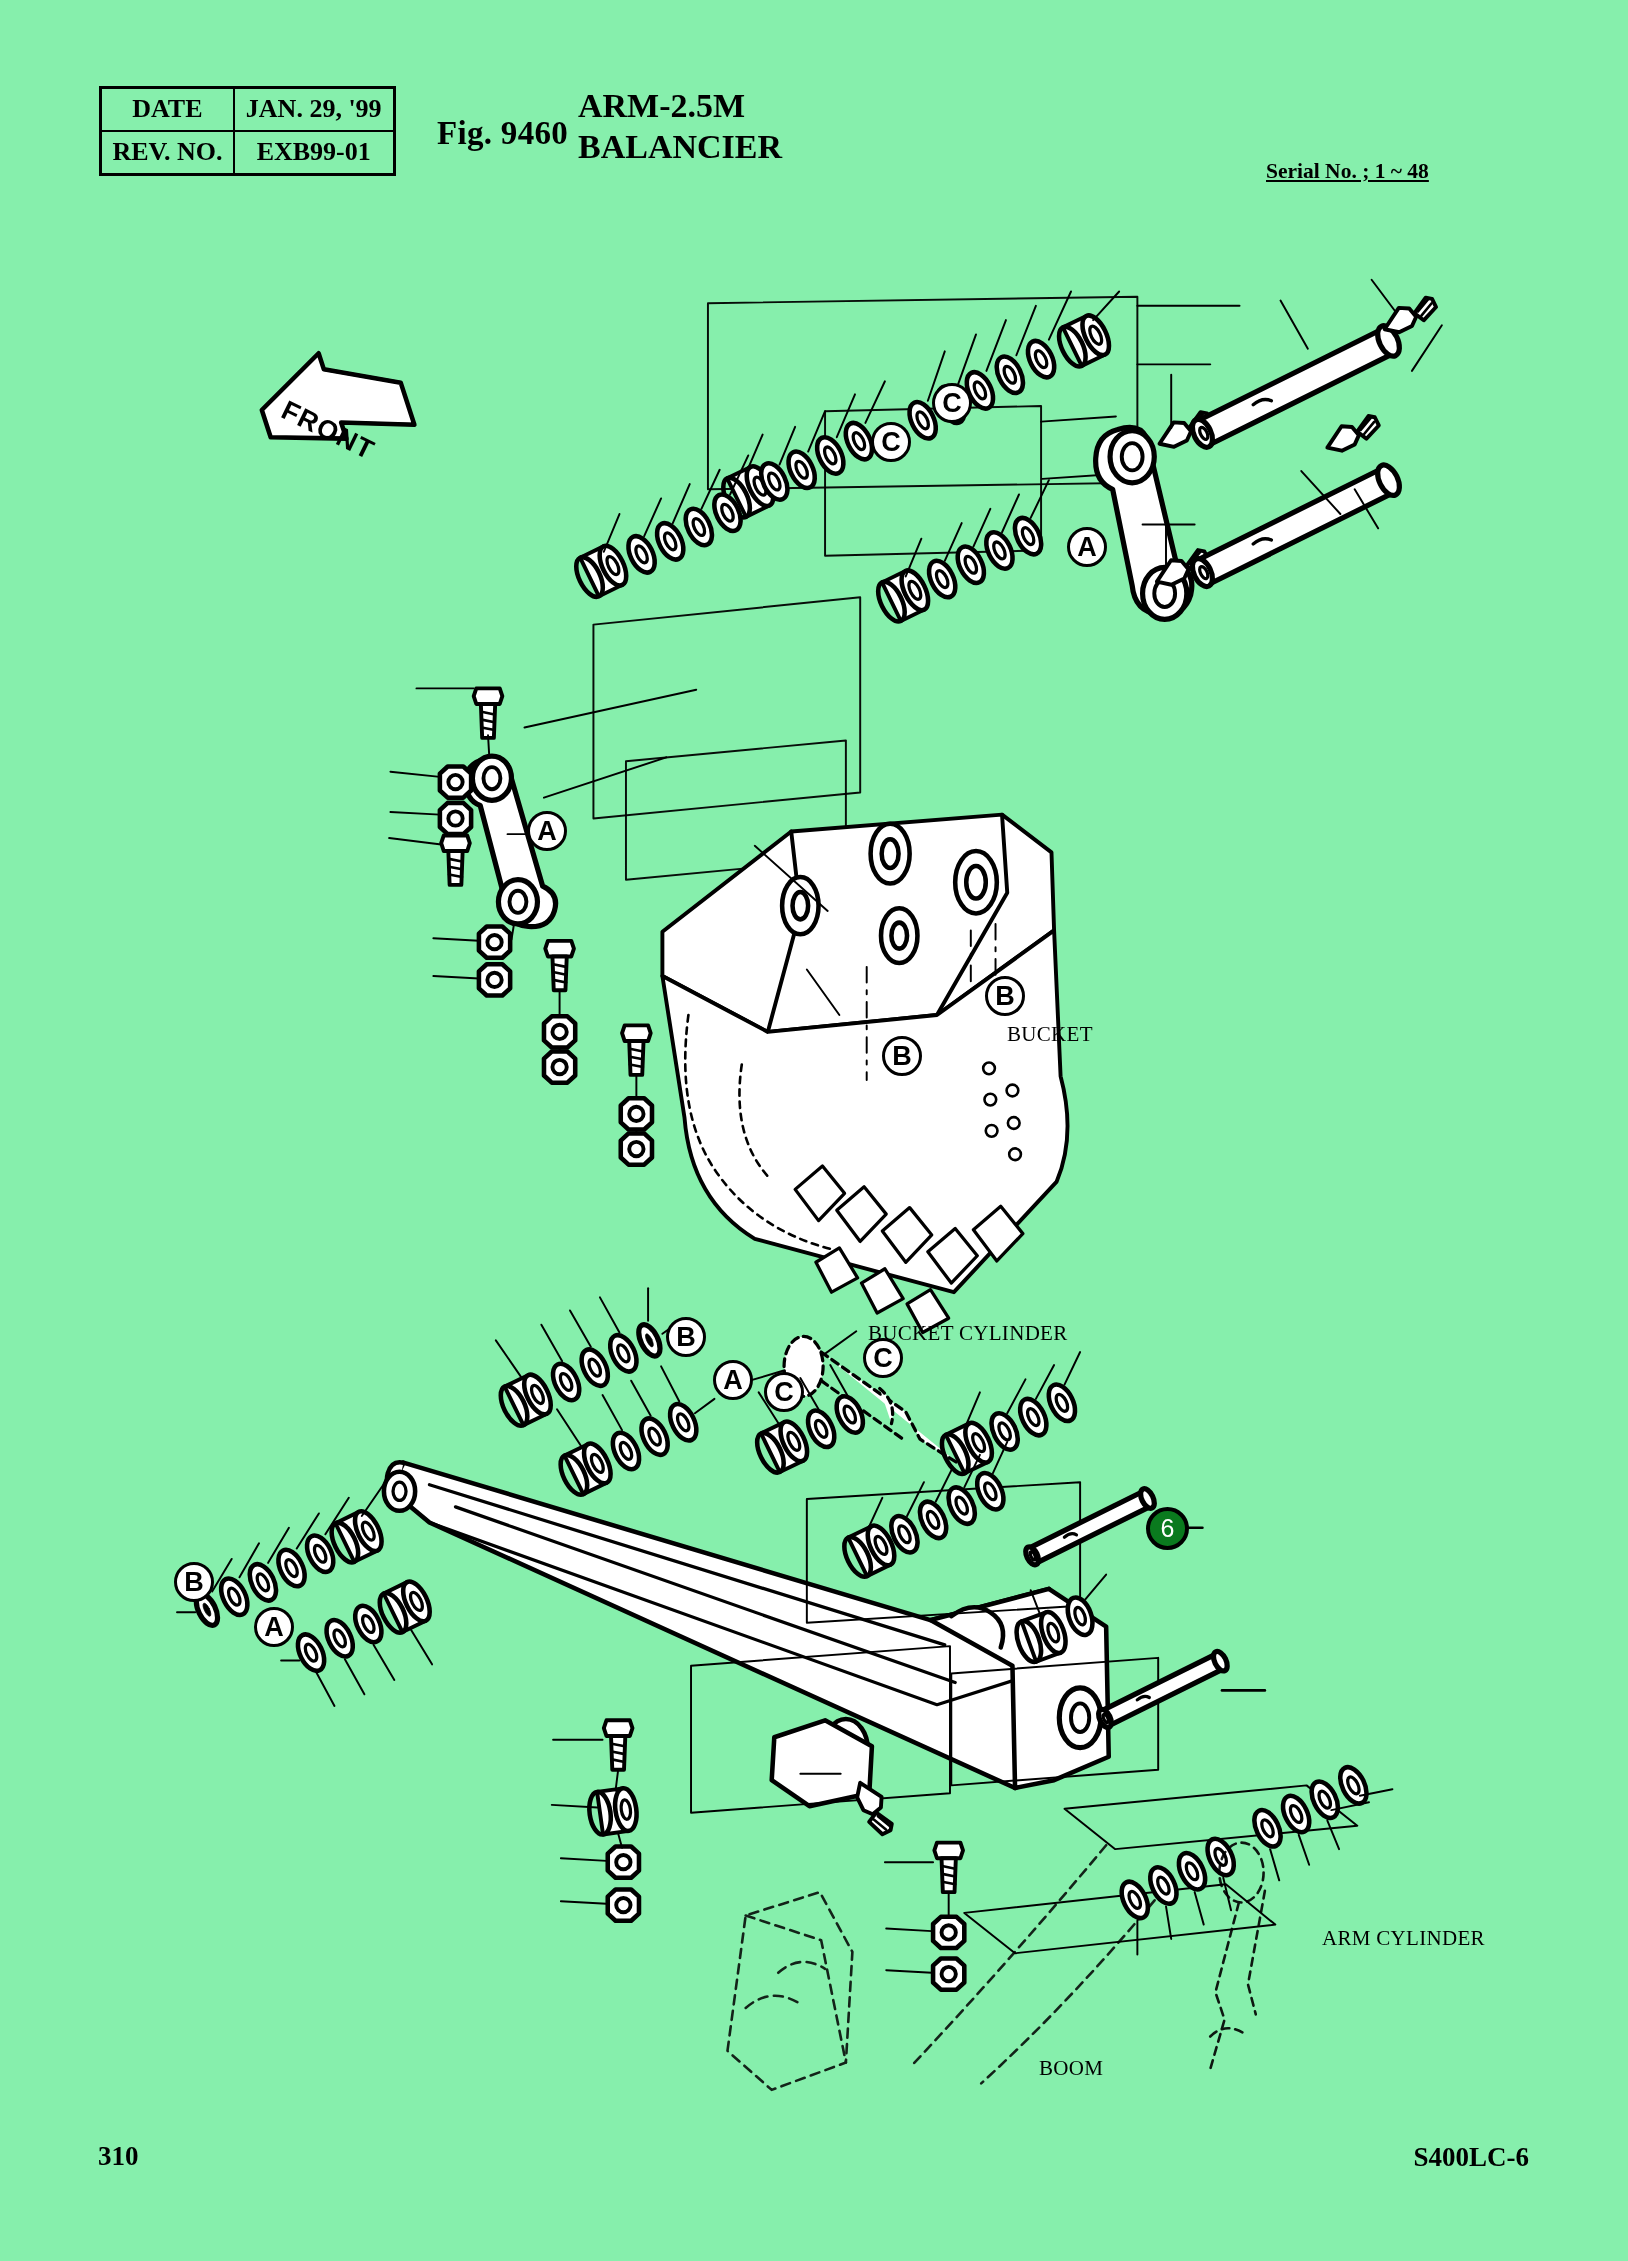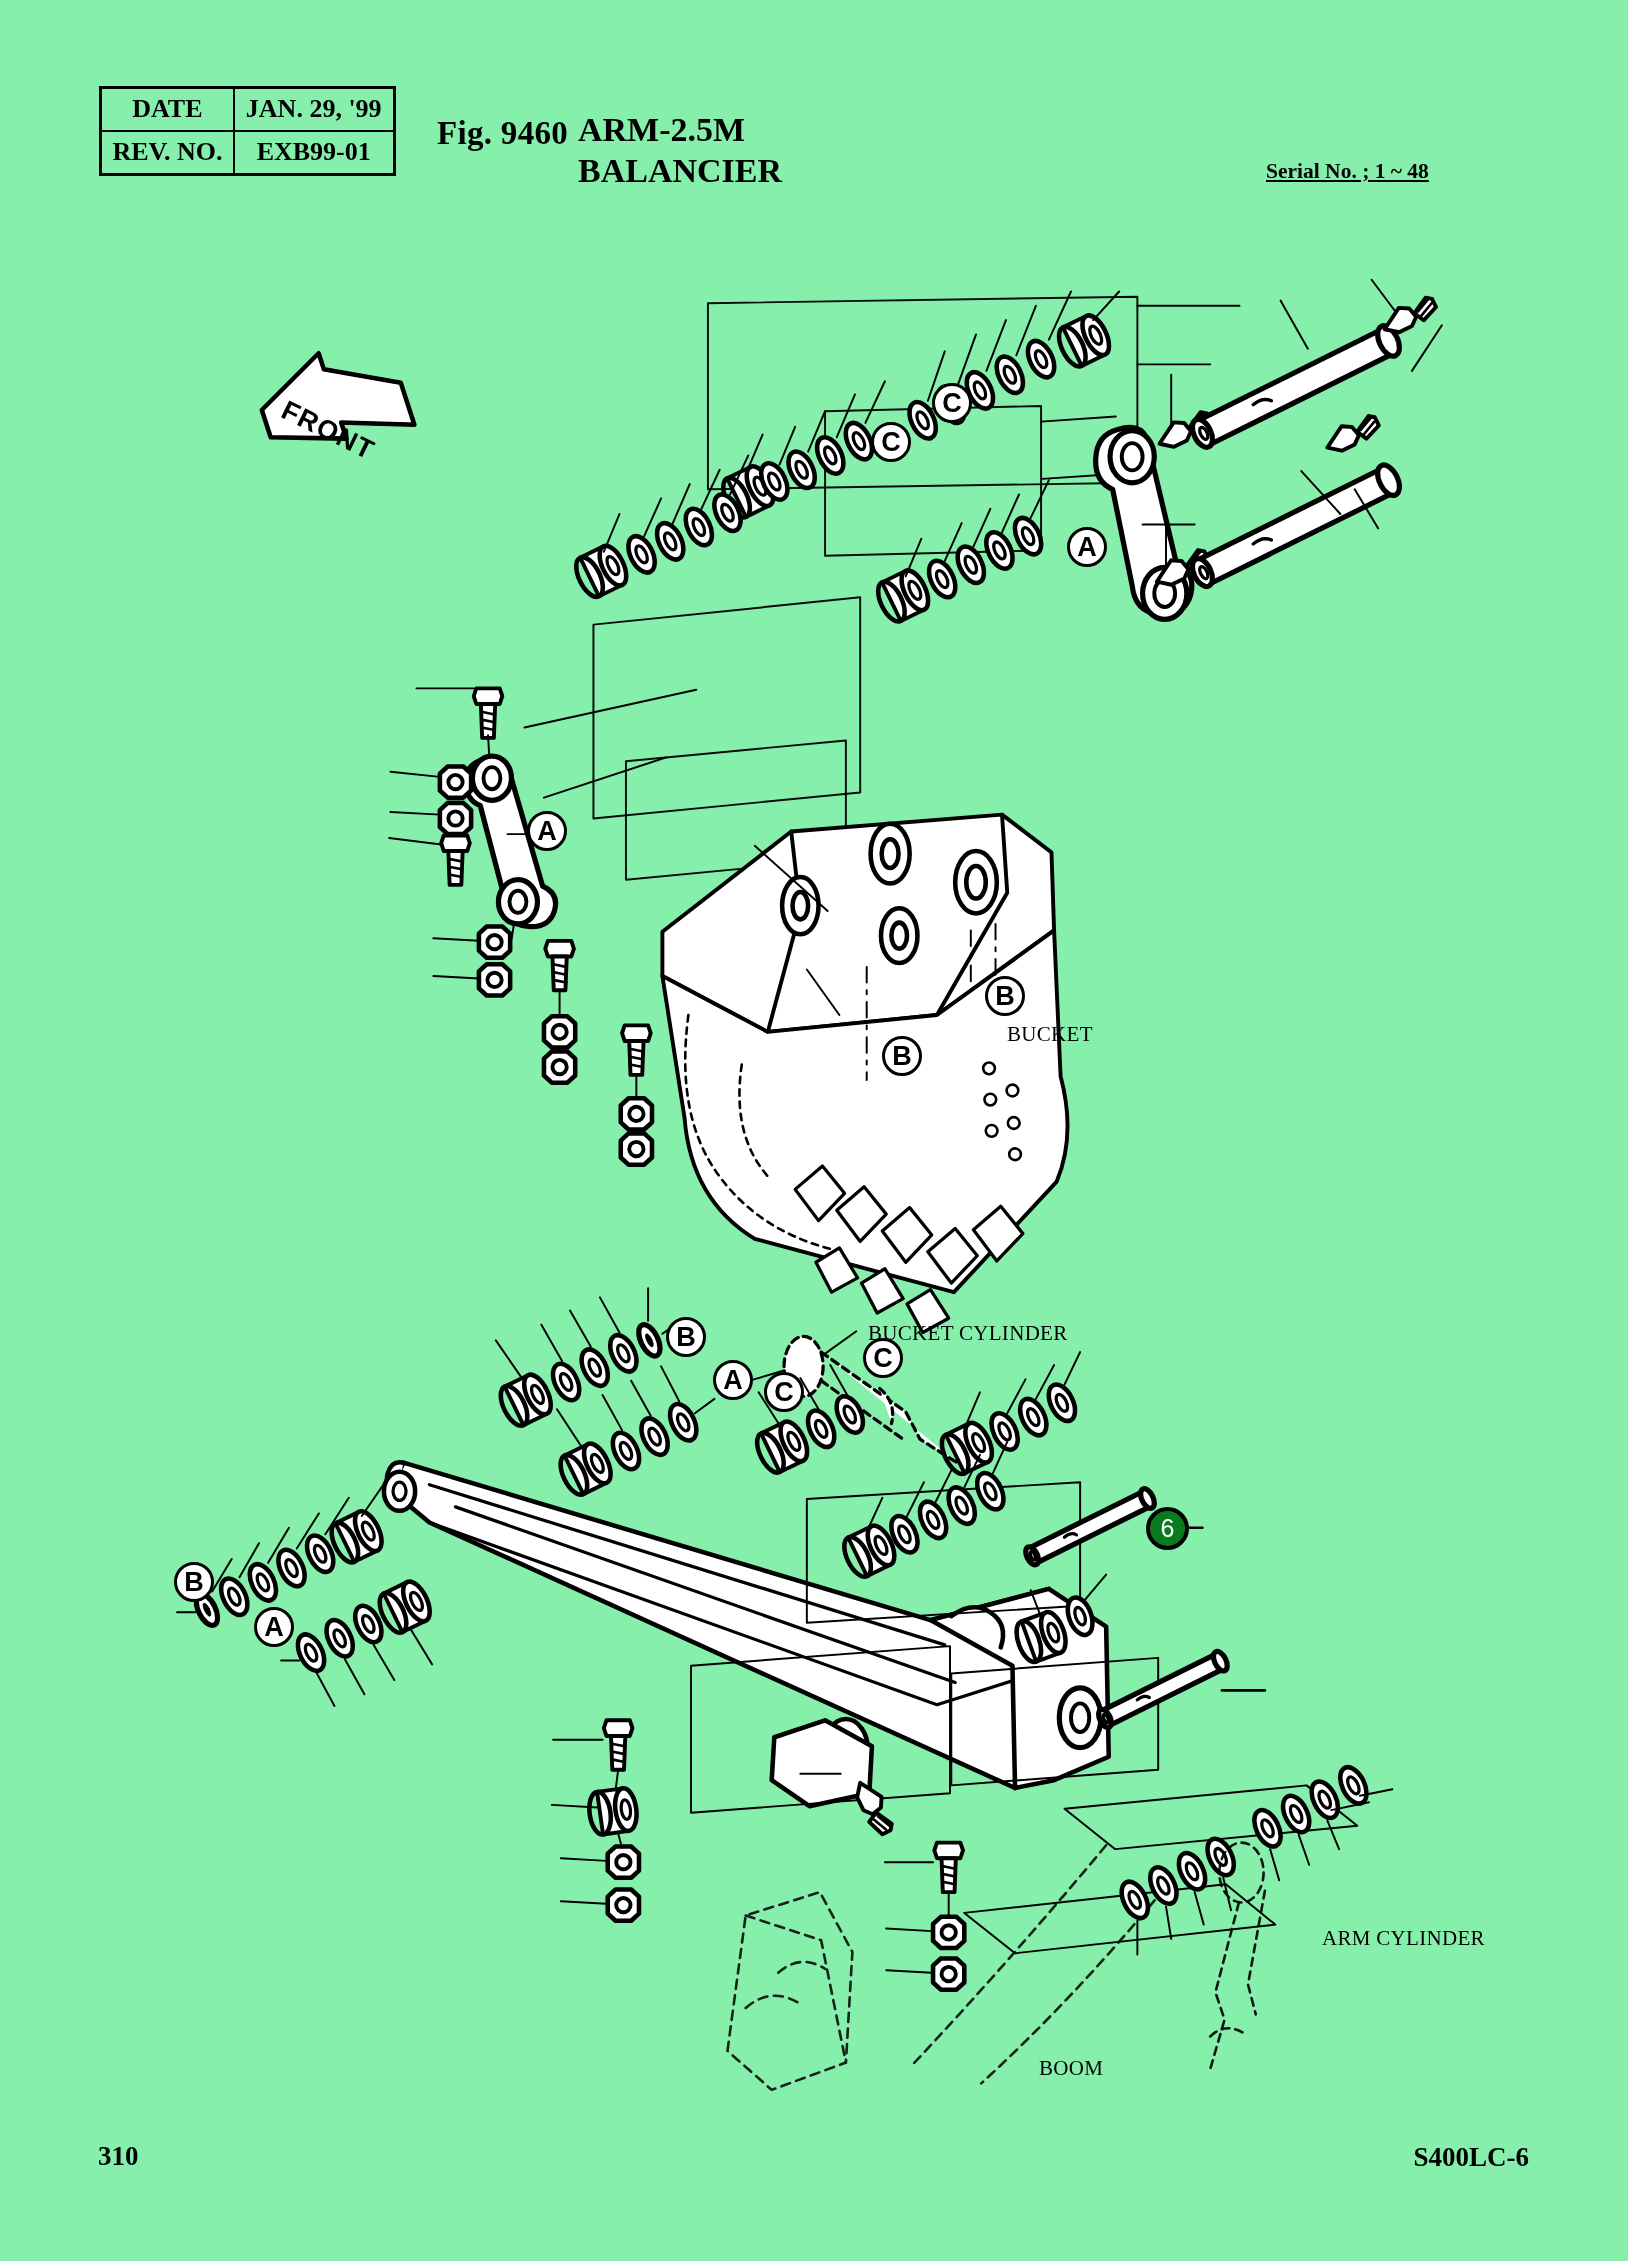--- a/index.html
+++ b/index.html
@@ -51,21 +51,20 @@
     font-size: 33px;
     letter-spacing: 0.3px;
   }
   #title-stack {
     position: absolute;
     left: 578px; top: 85px;
     font-family: "Liberation Serif", serif;
     font-weight: bold;
     font-size: 34px;
     line-height: 1.22;
-    margin-top: 24px;
   }
   #serial-no {
     position: absolute;
     left: 1266px; top: 159px;
     font-family: "Liberation Serif", serif;
     font-weight: bold;
     font-size: 21.5px;
     white-space: nowrap;
     text-decoration: underline;
   }

